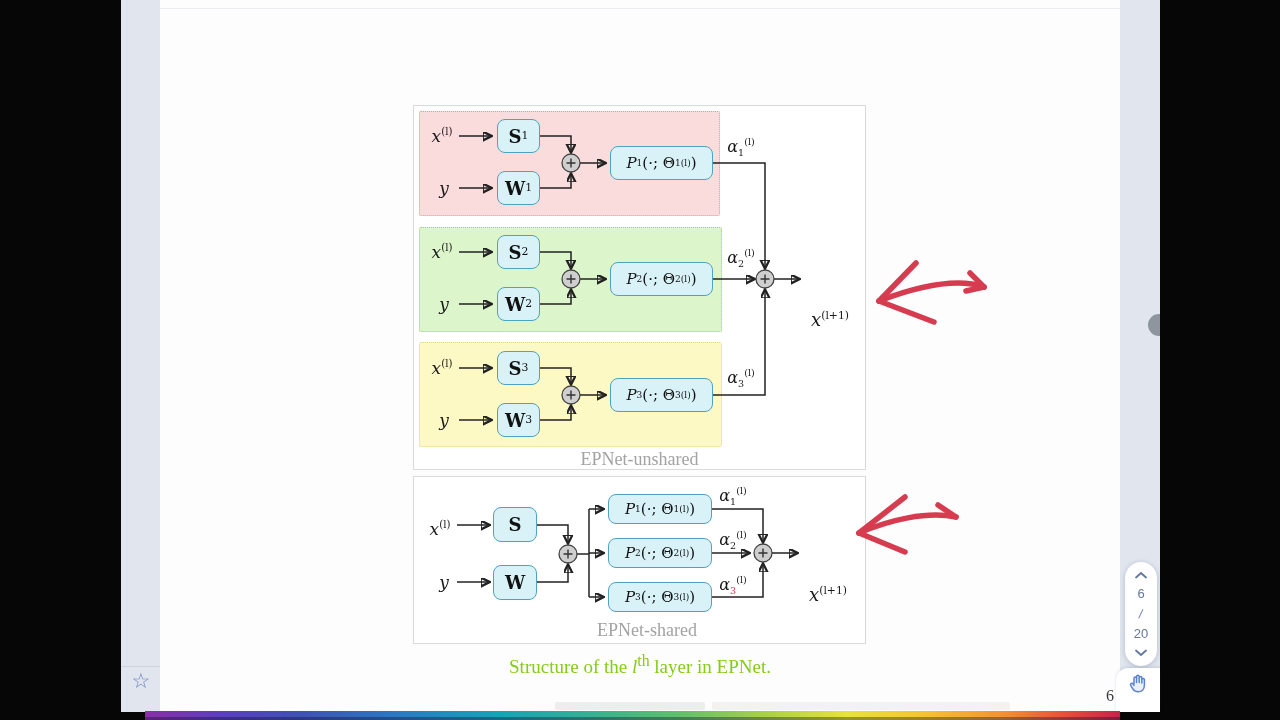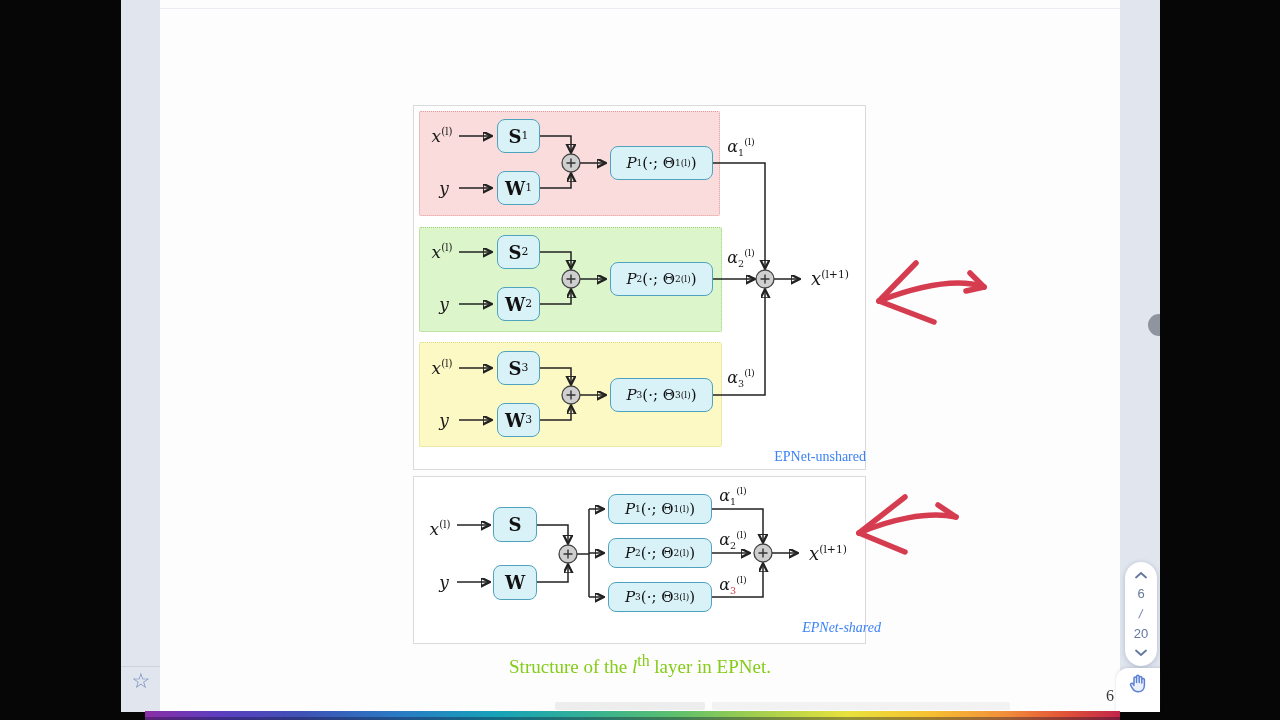--- a/index.html
+++ b/index.html
@@ -29,25 +29,25 @@
   .slide-title{position:absolute;left:160px;top:32px;width:960px;text-align:center;
                font-weight:700;font-size:30px;letter-spacing:-.3px;}
   .fig-panel{position:absolute;background:#fff;border:1px solid #dadade;box-sizing:border-box;}
   .ens-block{position:absolute;border:1px dotted;border-radius:2px;box-sizing:border-box;}
   .bluebox{position:absolute;background:var(--box-fill,#d9f2f8);border:1.5px solid var(--box-border,#4fa3bf);
            border-radius:8px;display:flex;align-items:center;justify-content:center;box-sizing:border-box;
            font-family:"DejaVu Serif",serif;color:#111;}
   .bluebox.small{font-size:18px;}
   .bluebox.pbox{font-size:15px;}
   .mathlabel{position:absolute;transform:translate(-50%,-50%);font-family:"DejaVu Serif",serif;color:#1a1a1a;white-space:nowrap;}
-  .m17{font-size:17px;} .m16{font-size:16px;} .m18{font-size:18px;}
+  .m17{font-size:17px;} .m16{font-size:16px;} .m18{font-size:18px;margin-top:41px;}
   .mathlabel sup,.bluebox sup{font-size:60%;vertical-align:super;line-height:0;}
   .mathlabel sub,.bluebox sub{font-size:60%;vertical-align:sub;line-height:0;}
   .red-sub sub{color:#cf3a4a;}
-  .fig-caption{position:absolute;text-align:right;font-family:"Liberation Serif",serif;font-size:14px;color:#3b82f6;}
+  .fig-caption{position:absolute;text-align:center;font-family:"Liberation Serif",serif;font-size:18px;color:#a3a3a3;}
   .main-caption{position:absolute;left:160px;top:652px;width:960px;text-align:center;
                 font-family:"Liberation Serif",serif;font-size:19px;color:#84cc16;}
   svg{position:absolute;overflow:visible;}
   .diag path{stroke:#222;stroke-width:1.5;fill:none;}
   .diag circle{fill:#cfcfcf;stroke:#444;stroke-width:1.3;}
   .diag .plus{stroke:#333;stroke-width:1.4;}
   .redink path{fill:none;stroke-width:5.5;stroke-linecap:round;stroke-linejoin:round;}
 </style>
 </head>
 <body>
@@ -225,21 +225,21 @@
   <div class="bluebox small" style="left:493px;top:565px;width:44px;height:35px;">
       <b>W</b>
     </div>
   <div class="bluebox pbox" style="left:608px;top:494px;width:104px;height:30px;"><i>P</i><sub>1</sub>(·; Θ<sub>1</sub><sup>(l)</sup>)</div>
   <div class="bluebox pbox" style="left:608px;top:538px;width:104px;height:30px;"><i>P</i><sub>2</sub>(·; Θ<sub>2</sub><sup>(l)</sup>)</div>
   <div class="bluebox pbox" style="left:608px;top:582px;width:104px;height:30px;"><i>P</i><sub>3</sub>(·; Θ<sub>3</sub><sup>(l)</sup>)</div>
   <div class="mathlabel m16" style="left:733px;top:495px;"><i>α</i><sub>1</sub><sup>(l)</sup></div>
   <div class="mathlabel m16" style="left:733px;top:539px;"><i>α</i><sub>2</sub><sup>(l)</sup></div>
   <div class="mathlabel m16 red-sub" style="left:733px;top:584px;"><i>α</i><sub>3</sub><sup>(l)</sup></div>
   <div class="mathlabel m18" style="left:828px;top:553px;"><i>x</i><sup>(l+1)</sup></div>
-  <div class="fig-caption" style="left:413px;top:620px;width:468px;font-style:italic;">EPNet-shared</div>
+  <div class="fig-caption" style="left:413px;top:620px;width:468px;">EPNet-shared</div>
 
   <div class="main-caption">Structure of the <i>l</i><sup>th</sup> layer in EPNet.</div>
 
   <svg class="redink" style="left: 0px; top: 0px; stroke: rgb(214, 60, 79);" width="1280" height="720" viewBox="0 0 1280 720">
     <g>
       <path d="M984 287 C955 277 916 287 879 301"></path>
       <path d="M879 301 L916 263"></path>
       <path d="M879 301 L934 322"></path>
       <path d="M984 287 L970 273"></path>
       <path d="M984 287 L966 291"></path>

